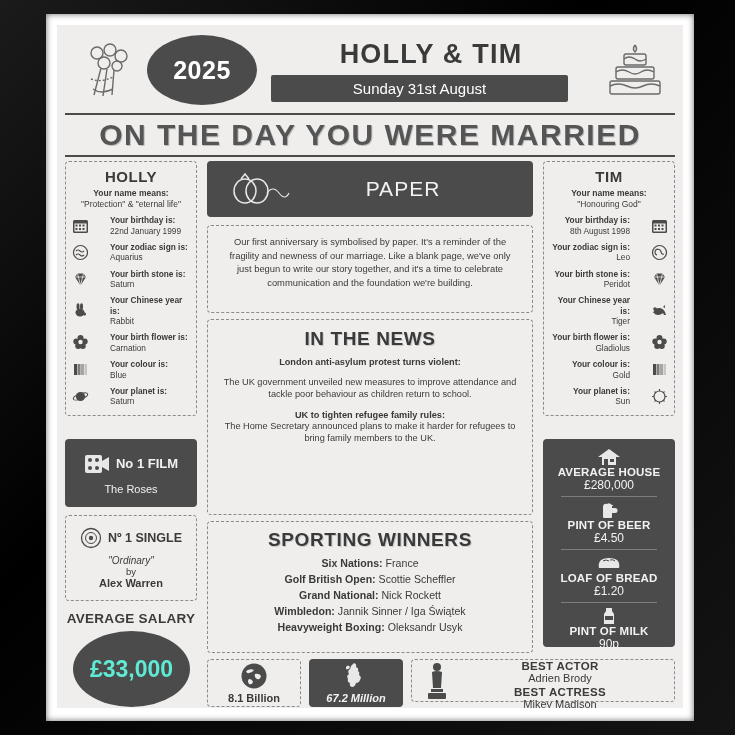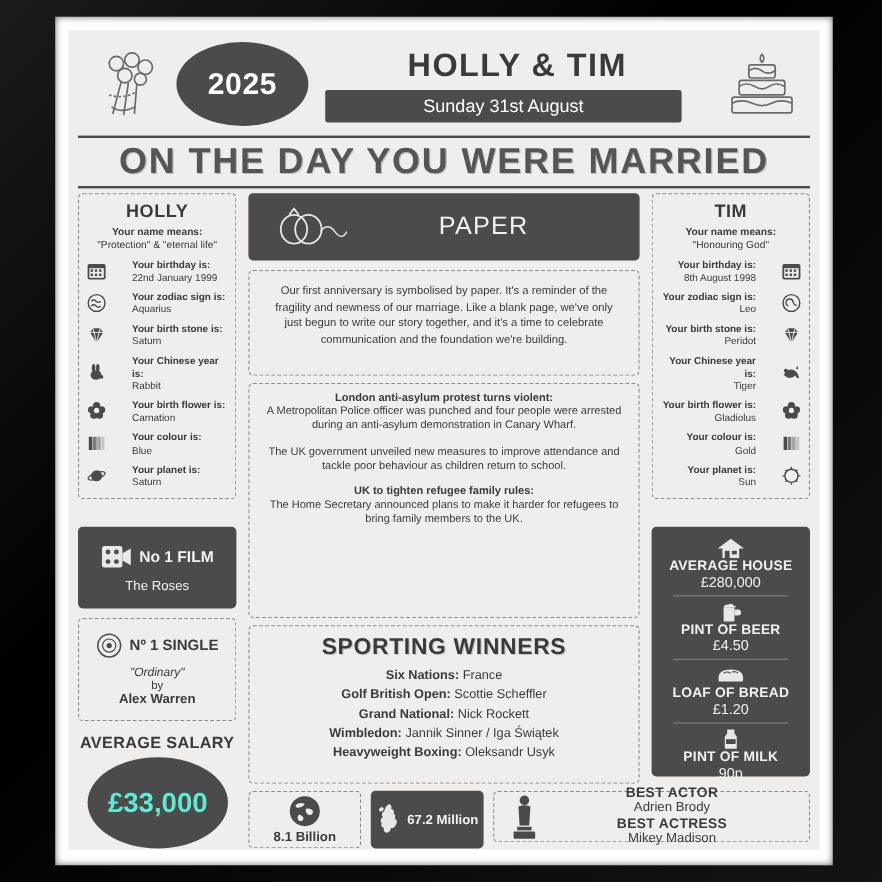--- a/index.html
+++ b/index.html
@@ -165,28 +165,28 @@
   
   #pop-panel {
     position: absolute; left: 150px; top: 634px; width: 94px; height: 48px;
     display: flex; flex-direction: column; align-items: center; justify-content: center;
   }
   #globe-icon { width: 28px; height: 28px; }
   #pop-val { font-size: 11px; font-weight: bold; margin-top: 2px; }
 
   #ukpop-panel {
     position: absolute; left: 252px; top: 634px; width: 94px; height: 48px;
-    display: flex; flex-direction: row; align-items: center; justify-content: center;
+    display: flex; flex-direction: column; align-items: center; justify-content: center; font-style: italic;
   }
   #uk-icon { width: 26px; height: 28px; }
   #ukpop-val { font-size: 11px; font-weight: bold; margin-top: 2px; color: #f2f2f2; }
 
   #actor-panel {
     position: absolute; left: 354px; top: 634px; width: 264px; height: 43px;
-    display: flex; align-items: center; padding: 0 8px;
+    display: flex; align-items: flex-start; padding: 0 8px;
   }
   #oscar-icon { width: 34px; height: 42px; flex: 0 0 34px; }
   #actor-txt { flex: 1; text-align: center; }
   .actor-lbl { font-size: 11.5px; font-weight: bold; letter-spacing: .3px; }
   .actor-val { font-size: 11px; margin-bottom: 2px; }
 
   svg { display: block; }
 </style>
 </head>
 <body>
@@ -491,23 +491,23 @@
           </svg>
         </span>
         <span id="paper-word">PAPER</span>
       </div>
 
       <div id="anniv-panel" class="dashed">
         <p>Our first anniversary is symbolised by paper. It's a reminder of the fragility and newness of our marriage. Like a blank page, we've only just begun to write our story together, and it's a time to celebrate communication and the foundation we're building.</p>
       </div>
 
       <div id="news-panel" class="dashed">
+        <div id="news-title">IN THE NEWS</div>
         <div class="news-item">
           <div class="news-head">London anti-asylum protest turns violent:</div>
-          <div class="news-body">A Metropolitan Police officer was punched and four people were arrested during an anti-asylum demonstration in Canary Wharf.</div>
         </div>
         <div class="news-item">
           <div class="news-body">The UK government unveiled new measures to improve attendance and tackle poor behaviour as children return to school.</div>
         </div>
         <div class="news-item">
           <div class="news-head">UK to tighten refugee family rules:</div>
           <div class="news-body">The Home Secretary announced plans to make it harder for refugees to bring family members to the UK.</div>
         </div>
       </div>
 

